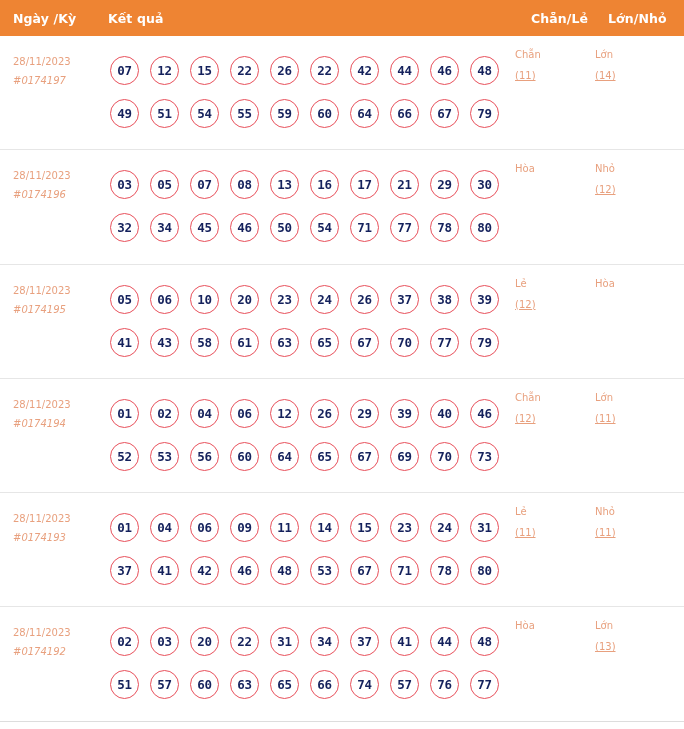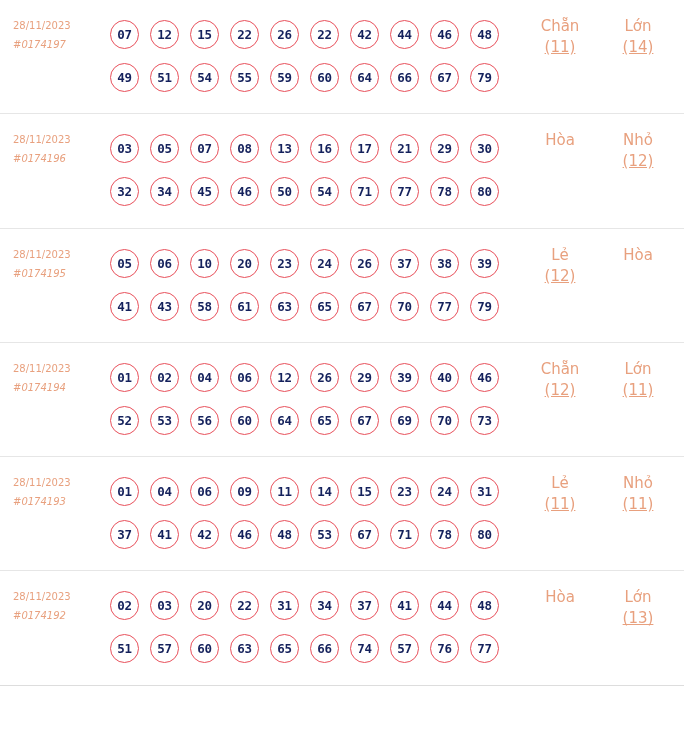--- a/index.html
+++ b/index.html
@@ -98,36 +98,41 @@
     font-weight: bold;
     display: flex;
     align-items: center;
     justify-content: center;
     letter-spacing: -0.3px;
   }
 
   .cell-parity,
   .cell-size {
     position: absolute;
-    top: 16px;
-    text-align: center;
+    top: 8px;
     color: #e8a07e;
-    font-size: 15px;
+    font-size: 10px;
     line-height: 21px;
   }
   .cell-parity { left: 515px; width: 90px; }
   .cell-size   { left: 595px; width: 86px; }
   .cell-parity .count,
   .cell-size .count { display: block; text-decoration: underline; }
 </style>
 </head>
 <body>
 
 <div class="results-table">
 
+  <div class="table-header">
+    <span class="th th-date">Ngày /Kỳ</span>
+    <span class="th th-result">Kết quả</span>
+    <span class="th th-parity">Chẵn/Lẻ</span>
+    <span class="th th-size">Lớn/Nhỏ</span>
+  </div>
 
   <div class="table-body">
       <div class="result-row">
         <div class="cell-date"><span>28/11/2023</span><span class="period">#0174197</span></div>
         <div class="cell-balls">
           <div class="ball-line">
             <div class="ball">07</div>
             <div class="ball">12</div>
             <div class="ball">15</div>
             <div class="ball">22</div>

